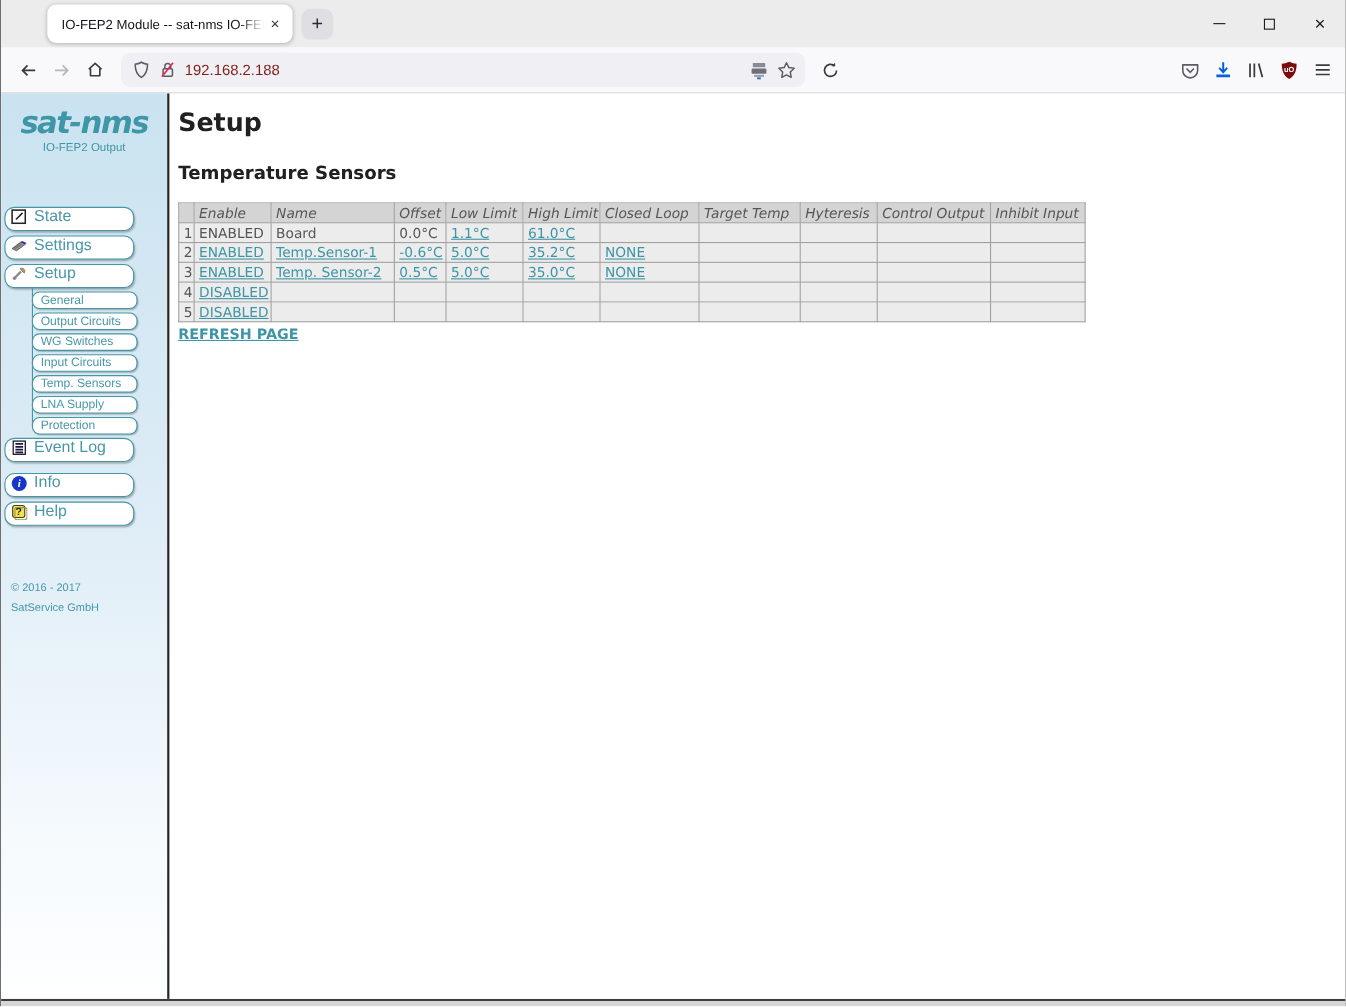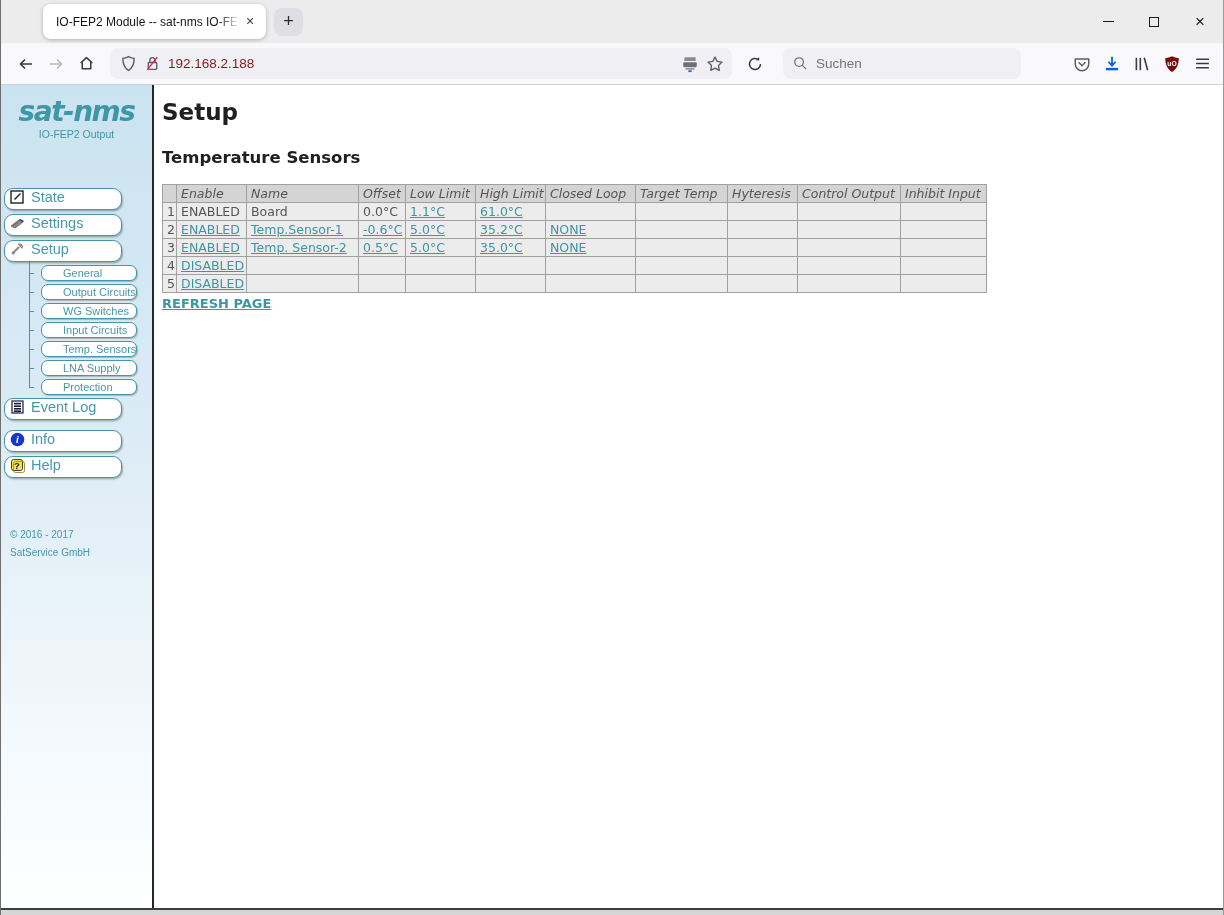--- a/index.html
+++ b/index.html
@@ -53,23 +53,23 @@
   .logo { font-family:"DejaVu Sans", sans-serif; font-weight:bold; font-style:italic;
           font-size:28px; letter-spacing:-1.5px; color:#3e96a6; line-height:1; }
   .logo-sub { font-size:10.5px; color:#3e96a6; margin-top:2px; }
   .nav-btn { position:absolute; left:3px; width:118px; height:22px; background:#fff;
              border:1.6px solid #4597a5; border-radius:9px; color:#4a97a7; font-size:14.5px;
              display:flex; align-items:flex-start; gap:6px; padding:0 0 0 4px;
              box-shadow:1px 1.5px 1.5px rgba(60,60,60,.35); white-space:nowrap; }
   .nav-btn .nav-ic { flex:none; width:16px; height:16px; display:flex; align-items:center; justify-content:center; }
   #btn-state   { top:103px; } #btn-settings{ top:129px; } #btn-setup { top:155px; }
   #btn-eventlog{ top:313px; } #btn-info    { top:345px; } #btn-help  { top:371px; }
-  .sub-btn { position:absolute; left:40px; width:96px; height:16px; background:#fff;
+  .sub-btn { position:absolute; left:28px; width:96px; height:16px; background:#fff;
              border:1px solid #4597a5; border-radius:7px; color:#4a97a7; font-size:11px;
-             line-height:14px; padding-left:21px; box-shadow:1px 1px 1px rgba(60,60,60,.3);
+             line-height:14px; padding-left:7px; box-shadow:1px 1px 1px rgba(60,60,60,.3);
              white-space:nowrap; }
   .tree-vline { position:absolute; left:28px; top:176px; height:126px; width:0;
                 border-left:1px solid #4597a5; }
   .tree-stub { position:absolute; left:28px; width:5px; height:0; border-top:1px solid #4597a5; }
   .copyright { position:absolute; left:9px; font-size:10px; color:#4796ad; }
   #copy1 { top:444px; } #copy2 { top:462px; }
 
   
   .content { flex:1; background:#fff; padding:14px 0 0 8px; overflow:hidden;
              font-family:"DejaVu Sans", sans-serif; }
@@ -149,27 +149,20 @@
         </svg>
     </div>
 
     <div class="icon-btn" style="margin-left:8px;">
       <svg width="16" height="16" viewBox="0 0 16 16">
         <path d="M13.5 8a5.5 5.5 0 1 1-1.8-4.1" stroke="#3a3a3a" stroke-width="1.5" fill="none"></path>
         <path d="M12.2 1v3.3H8.9z" fill="#3a3a3a"></path>
       </svg>
     </div>
 
-    <div class="searchbar">
-      <svg width="15" height="15" viewBox="0 0 16 16">
-        <circle cx="6.5" cy="6.5" r="4.6" stroke="#757575" stroke-width="1.4" fill="none"></circle>
-        <line x1="10" y1="10" x2="14" y2="14" stroke="#757575" stroke-width="1.4"></line>
-      </svg>
-      <span class="search-placeholder">Suchen</span>
-    </div>
 
     <div class="toolbar-spacer"></div>
 
     <div class="icon-btn">
       <svg width="18" height="18" viewBox="0 0 16 16">
         <path d="M2 3.5h12v4.5a6 6 0 0 1-12 0z" stroke="#5b5b66" stroke-width="1.3" fill="none" stroke-linejoin="round"></path>
         <path d="M5 6.5 8 9.5 11 6.5" stroke="#5b5b66" stroke-width="1.3" fill="none"></path>
       </svg>
     </div>
     <div class="icon-btn">

